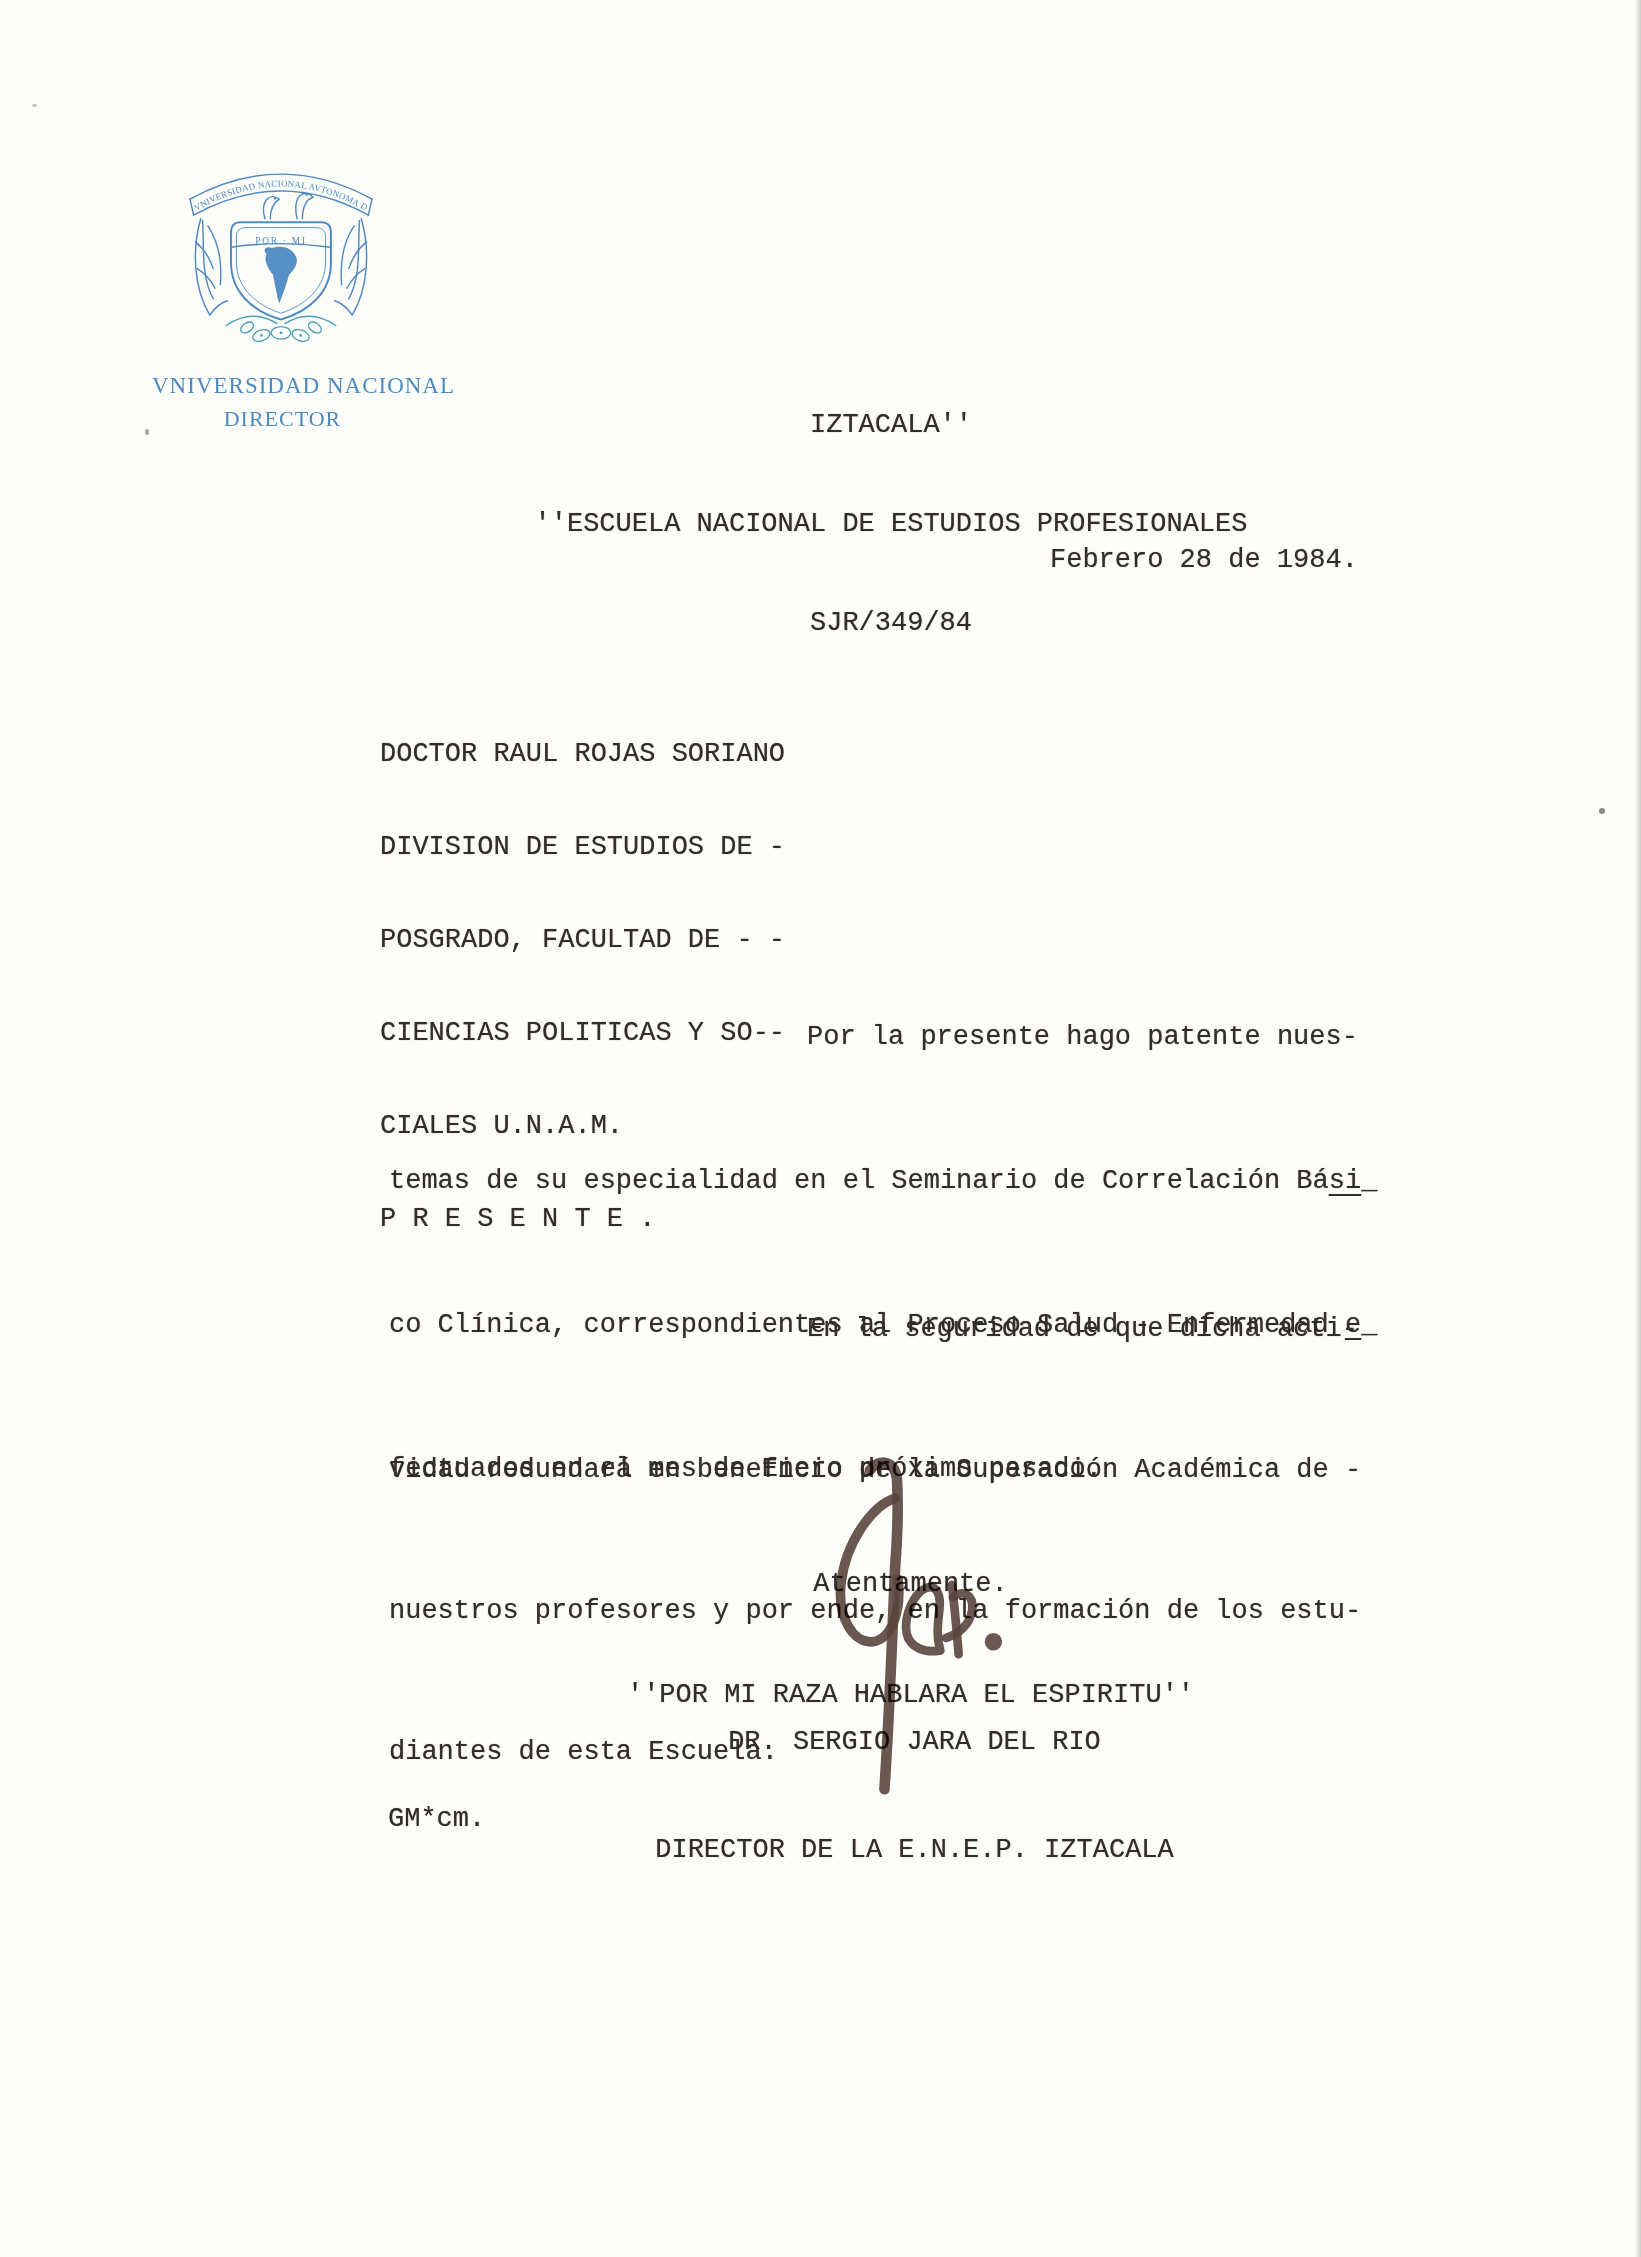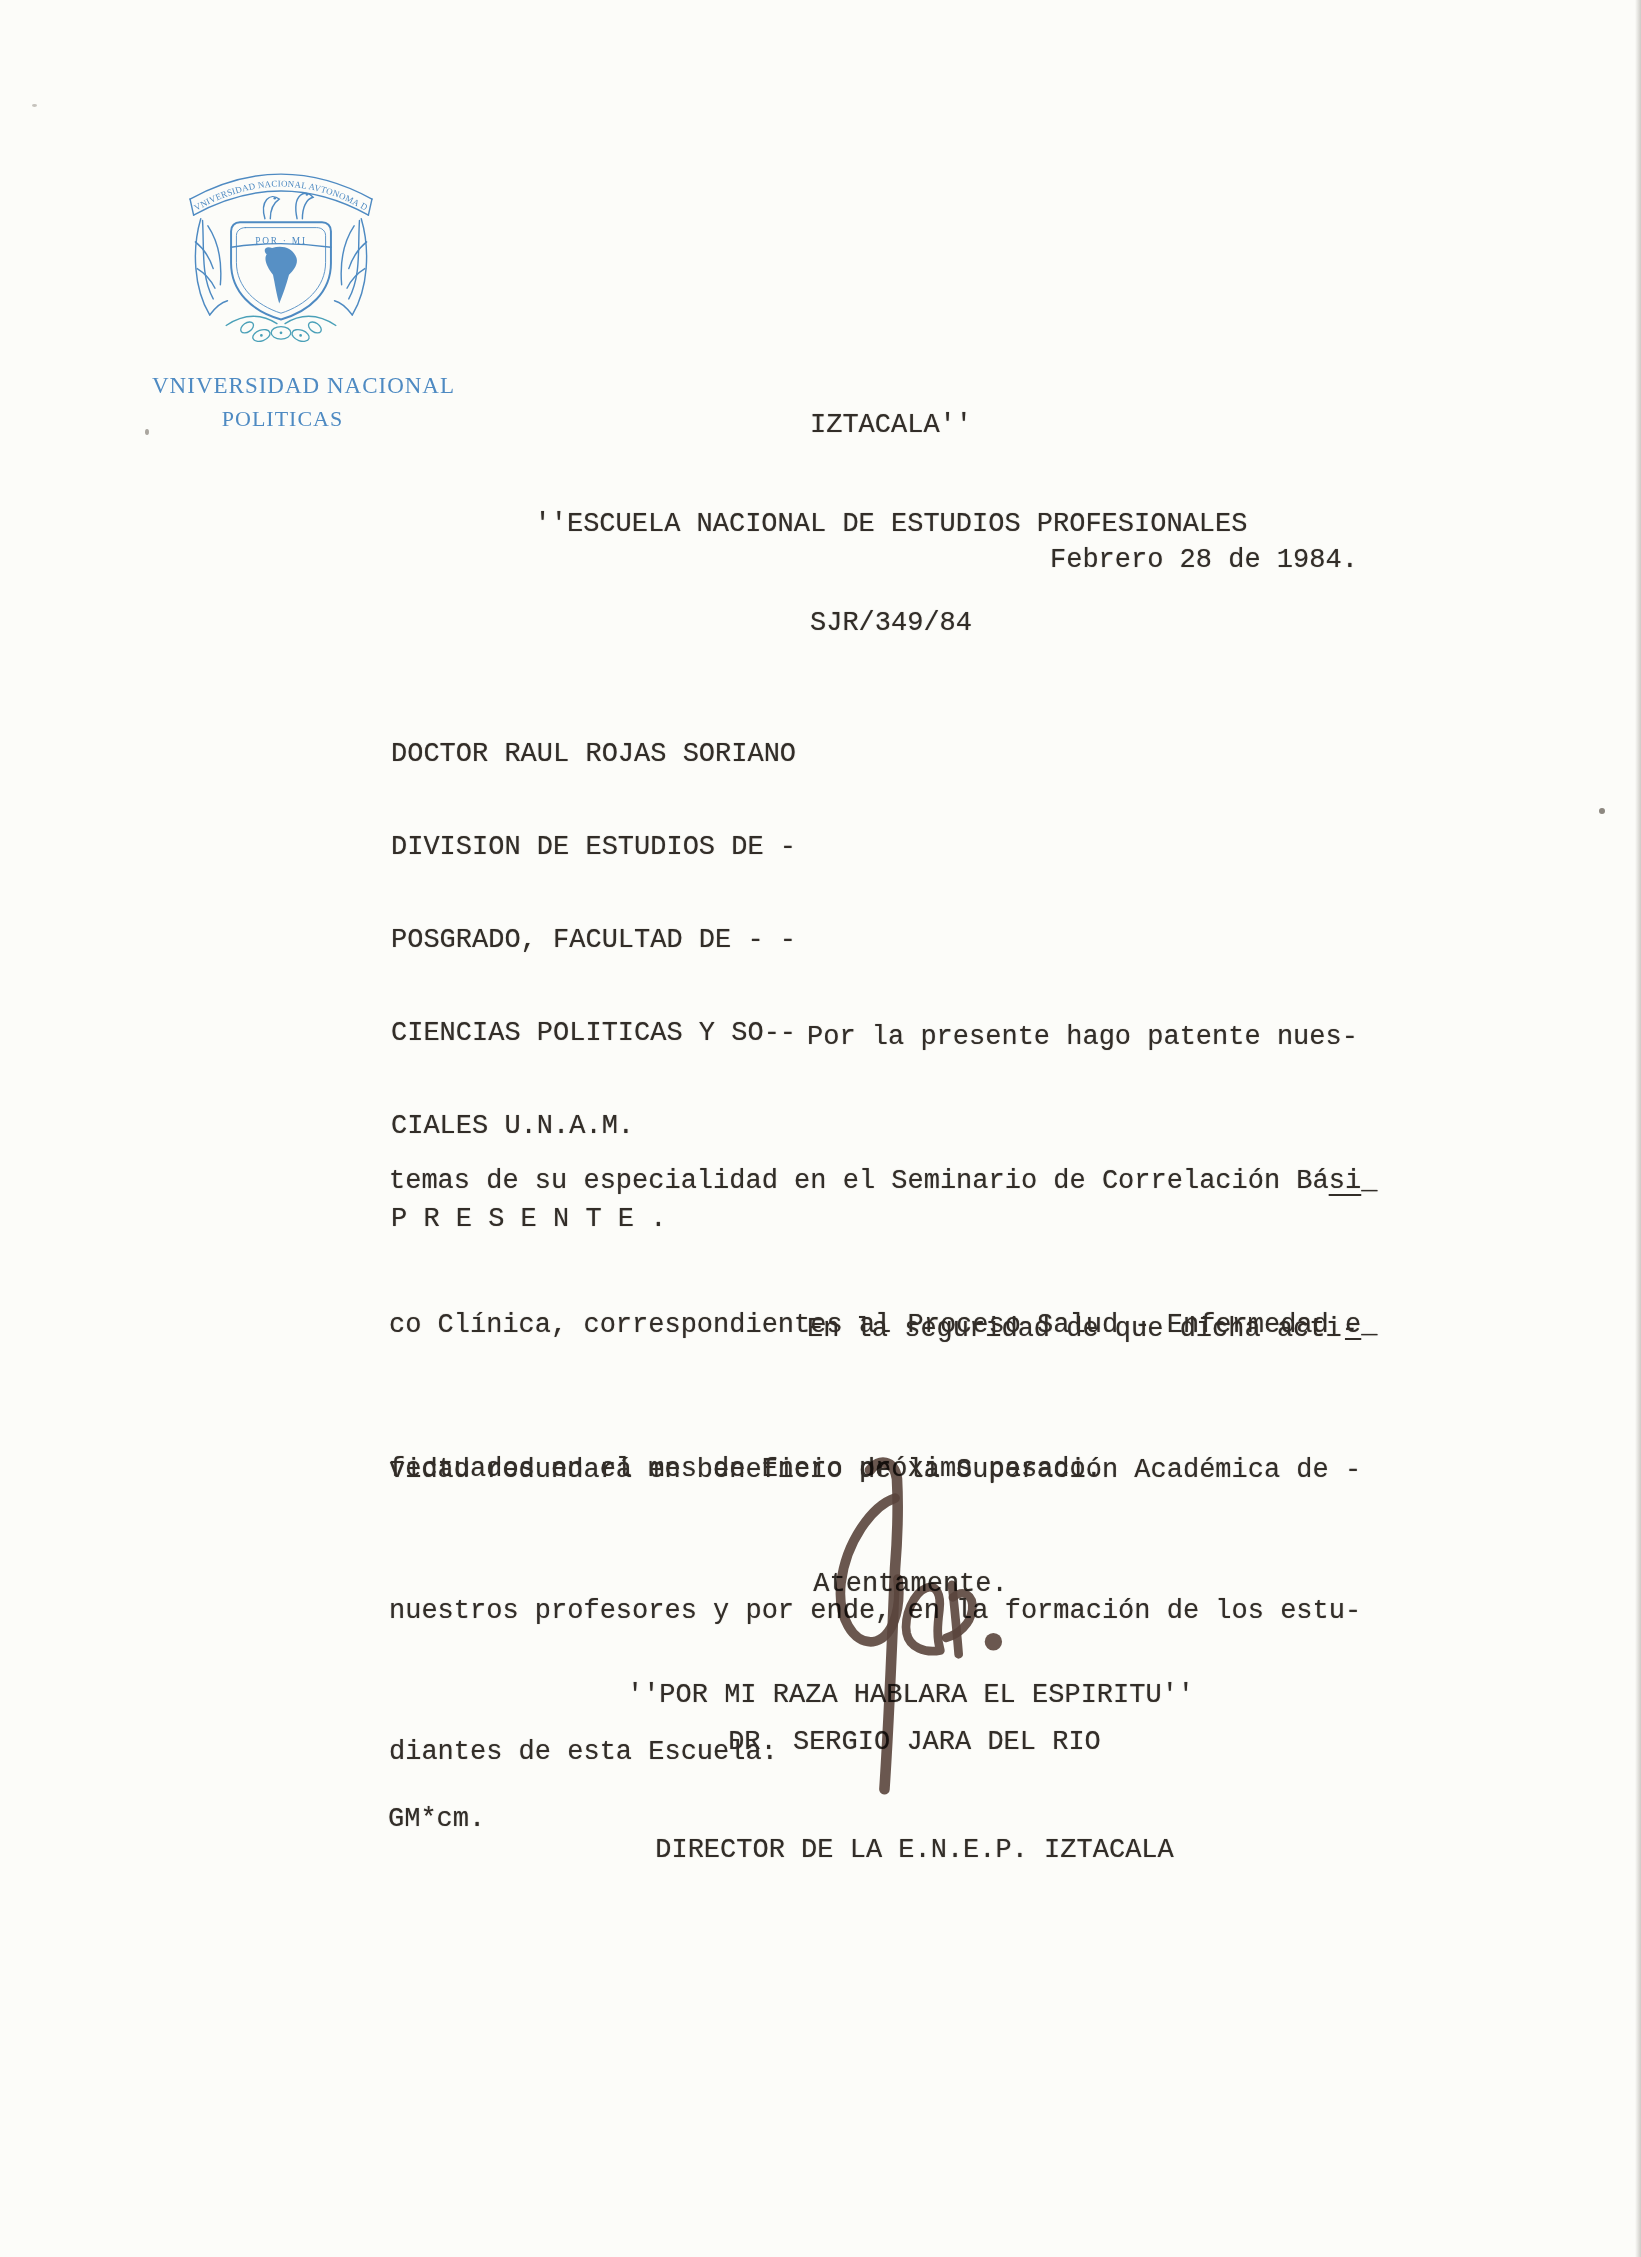--- a/index.html
+++ b/index.html
@@ -108,31 +108,31 @@
 
     <path id="arcText" d="M 24 78 Q 120 22 216 78" fill="none" stroke="none"></path>
     <text font-size="10" letter-spacing="0.3" fill="#4e8ac2" font-family="Liberation Serif, DejaVu Serif, serif">
       <textPath href="#arcText" startOffset="1">VNIVERSIDAD NACIONAL AVTONOMA D MEXICO</textPath>
     </text>
 
     <text x="120" y="114" text-anchor="middle" font-size="10.5" letter-spacing="2" fill="#4e8ac2" font-family="Liberation Serif, DejaVu Serif, serif">POR · MI</text>
   </svg>
 
   <div class="abs logo-name" style="left:152px;top:373px;width:261px;font-size:23px;">VNIVERSIDAD NACIONAL</div>
-  <div class="abs logo-name" style="left:152px;top:406px;width:261px;font-size:22px;">POLITICAS</div>
+  <div class="abs logo-name" style="left:152px;top:406px;width:261px;font-size:22px;">DIRECTOR</div>
 
   <div class="abs mono hdr center" style="left:384px;top:343px;width:1014px;">
     <div>IZTACALA''</div>
     <div>''ESCUELA NACIONAL DE ESTUDIOS PROFESIONALES</div>
     <div>SJR/349/84</div>
   </div>
 
   <div class="abs mono" style="left:1050px;top:544px;line-height:33px;">Febrero 28 de 1984.</div>
 
-  <div class="abs mono rcpt" style="left:391px;top:677px;">
+  <div class="abs mono rcpt" style="left:380px;top:677px;">
     <div>DOCTOR RAUL ROJAS SORIANO</div>
     <div>DIVISION DE ESTUDIOS DE -</div>
     <div>POSGRADO, FACULTAD DE - -</div>
     <div>CIENCIAS POLITICAS Y SO--</div>
     <div>CIALES U.N.A.M.</div>
     <div>P R E S E N T E .</div>
   </div>
 
   <div class="abs mono body-par" style="left:389px;top:917px;width:1004px;">
     <div class="indent"><span>Por la presente hago patente nues-</span></div>

